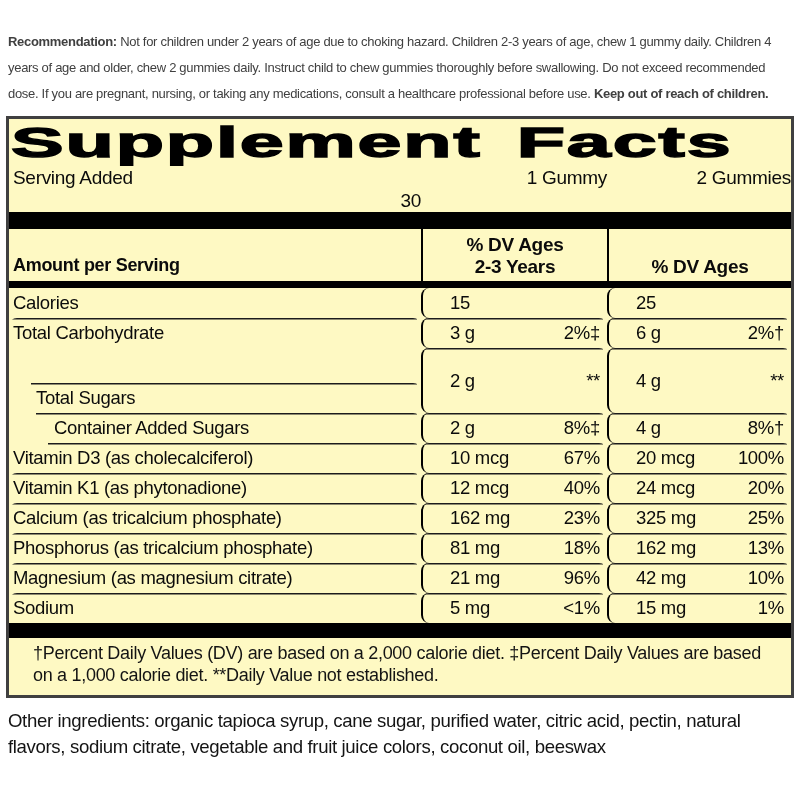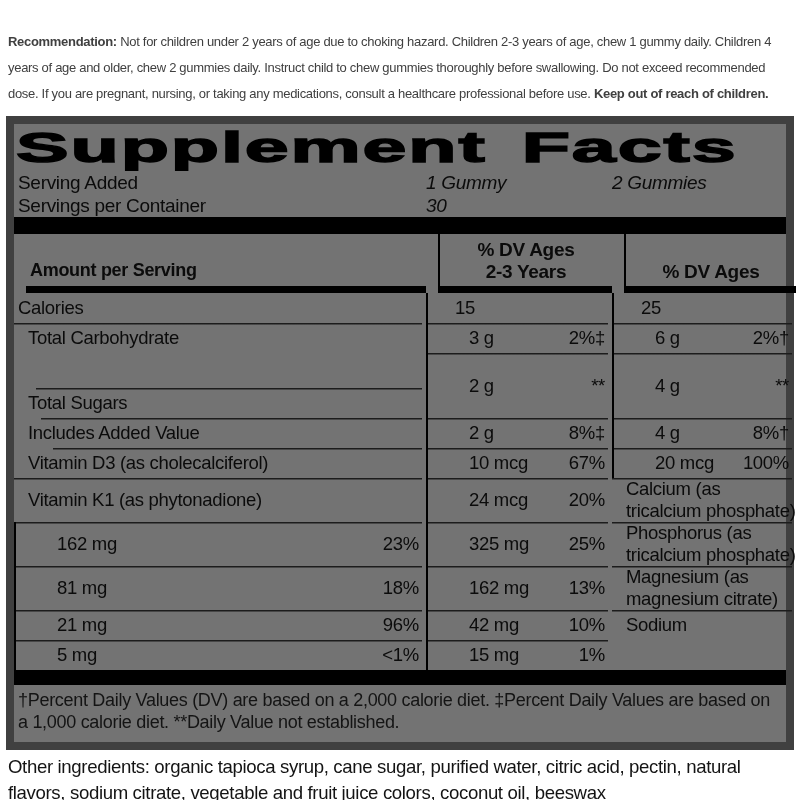--- a/index.html
+++ b/index.html
@@ -17,22 +17,22 @@
     margin: 29px 2px 9px 2px;
     font-size: 13px;
     line-height: 26px;
     letter-spacing: -0.3px;
     color: #404040;
   }
   .bold { font-weight: bold; }
 
   
   .sf-box {
-    border: 8px solid #404040;
-    background: #737373;
+    border: 3px solid #404040;
+    background: #fef9c3;
   }
   .sf-title {
     height: 45px;
     overflow: hidden;
     padding: 2px 0 0 2px;
     white-space: nowrap;
   }
   .sf-title-inner {
     display: inline-block;
     transform: scaleX(1.88);
@@ -44,68 +44,68 @@
     word-spacing: 6px;
     -webkit-text-stroke: 1.4px #000;
     color: #000;
   }
 
   .cols { display: grid; grid-template-columns: 412px 186px 184px; }
 
   
   .serving { font-size: 19px; line-height: 23px; letter-spacing: -0.3px; }
   .serving .lab { padding-left: 4px; }
-  .serving .mid, .serving .rgt { text-align: left; font-style: italic; }
+  .serving .mid, .serving .rgt { text-align: right; }
 
   .thick-bar { height: 17px; background: #000; }
   .thick-bar.btm { height: 15px; }
 
   
   .sf-table { font-size: 18.5px; letter-spacing: -0.3px; }
-  .cell { min-height: 30px; display: flex; align-items: center; box-sizing: border-box; }
+  .cell { min-height: 30px; display: flex; align-items: center; box-sizing: border-box; border-radius: 8px; }
   .name { padding-left: 4px; }
   .ind1 { padding-left: 27px; margin-top: 35px; }
   .ind2 { padding-left: 45px; }
   .val { justify-content: space-between; border-left: 2px solid #000; }
   .val .amt { padding-left: 17px; margin-left: 10px; }
   .val .pct { padding-right: 7px; }
 
   
   .sep {
     background-image: linear-gradient(#1c1c1c, #1c1c1c);
     background-repeat: no-repeat;
     background-position: var(--i, 0px) 0;
     background-size: calc(100% - var(--i, 0px) - 4px) 1.5px;
-    padding-left: 14px;
   }
   .sep-i22 { --i: 22px; }
   .sep-i27 { --i: 27px; }
   .sep-i39 { --i: 39px; }
 
   
-  .th { height: 59px; border-bottom: 7px solid #000; box-sizing: border-box; font-weight: bold; margin-left: 12px; }
+  .th { height: 59px; border-bottom: 7px solid #000; box-sizing: border-box; font-weight: bold; }
   .th-name { display: flex; align-items: flex-end; padding: 0 0 5px 4px; font-size: 18px; letter-spacing: -0.3px; }
   .th-dv {
     display: flex; flex-direction: column; justify-content: flex-end;
     text-align: center; border-left: 2px solid #000;
     font-size: 19px; line-height: 22px; letter-spacing: -0.3px;
     padding-bottom: 3px;
   }
 
   .sf-footnote {
     font-size: 18px;
     line-height: 22px;
     letter-spacing: -0.3px;
     padding: 4px 12px 9px 4px;
     color: #141414;
+    margin-left: 20px;
   }
 
   
   .other-ingredients {
-    margin: 4px 2px 0 2px;
+    margin: 10px 2px 0 2px;
     font-size: 18.6px;
     line-height: 26px;
     letter-spacing: -0.35px;
     color: #141414;
   }
 </style>
 </head>
 <body>
 
 <div class="page">
@@ -117,21 +117,20 @@
   <div class="sf-box">
 
     <div class="sf-title">
       <span class="sf-title-inner">Supplement Facts</span>
     </div>
 
     <div class="cols serving">
       <div class="lab">Serving Added</div>
       <div class="mid">1 Gummy</div>
       <div class="rgt">2 Gummies</div>
-      <div class="lab">Servings per Container</div>
       <div class="rgt">30</div>
     </div>
 
     <div class="thick-bar"></div>
 
     <div class="cols sf-table">
 
       <div class="th th-name">Amount per Serving</div>
       <div class="th th-dv">
         <span>% DV Ages</span>
@@ -164,21 +163,21 @@
       <div class="cell name ind1 sep sep-i22">Total Sugars</div>
       <div class="cell val sep">
         <span class="amt">2 g</span>
         <span class="pct">**</span>
       </div>
       <div class="cell val sep">
         <span class="amt">4 g</span>
         <span class="pct">**</span>
       </div>
 
-      <div class="cell name ind2 sep sep-i27">Includes Added Value</div>
+      <div class="cell name ind2 sep sep-i27">Container Added Sugars</div>
       <div class="cell val sep">
         <span class="amt">2 g</span>
         <span class="pct">8%‡</span>
       </div>
       <div class="cell val sep">
         <span class="amt">4 g</span>
         <span class="pct">8%†</span>
       </div>
 
       <div class="cell name sep sep-i39">Vitamin D3 (as cholecalciferol)</div>
@@ -186,20 +185,24 @@
         <span class="amt">10 mcg</span>
         <span class="pct">67%</span>
       </div>
       <div class="cell val sep">
         <span class="amt">20 mcg</span>
         <span class="pct">100%</span>
       </div>
 
       <div class="cell name sep">Vitamin K1 (as phytonadione)</div>
       <div class="cell val sep">
+        <span class="amt">12 mcg</span>
+        <span class="pct">40%</span>
+      </div>
+      <div class="cell val sep">
         <span class="amt">24 mcg</span>
         <span class="pct">20%</span>
       </div>
 
       <div class="cell name sep">Calcium (as tricalcium phosphate)</div>
       <div class="cell val sep">
         <span class="amt">162 mg</span>
         <span class="pct">23%</span>
       </div>
       <div class="cell val sep">

